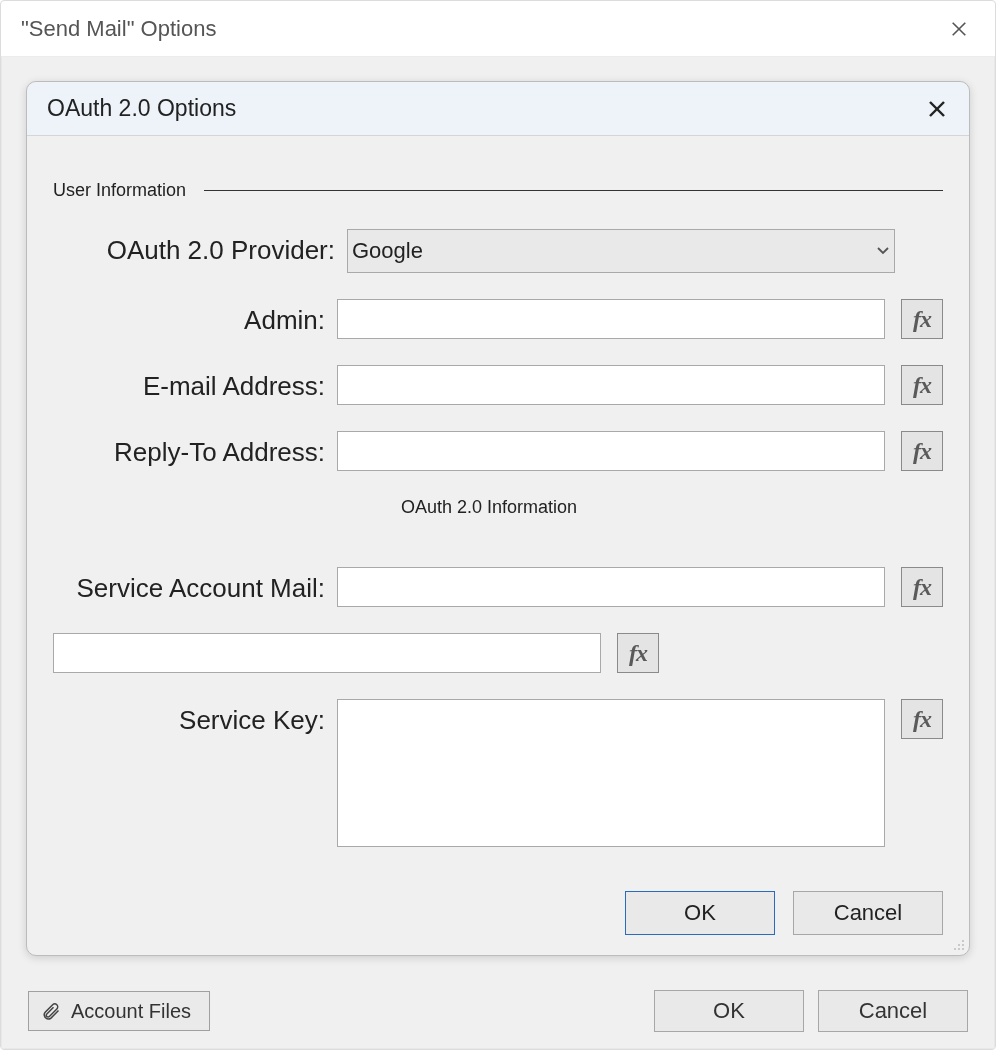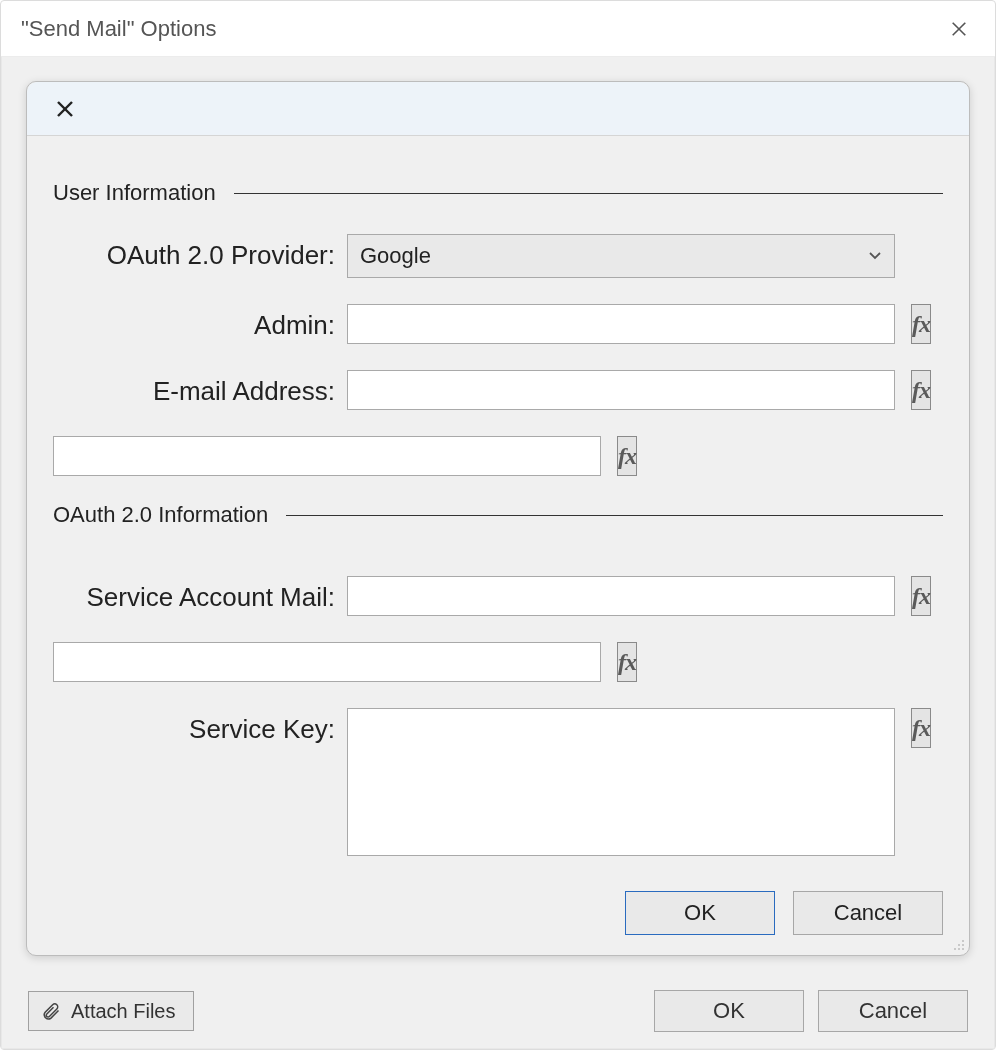--- a/index.html
+++ b/index.html
@@ -119,21 +119,21 @@
     top: 54px; left: 0; right: 0; bottom: 0;
     padding: 38px 26px 0 26px;
   }
 
   .section-header {
     display: flex;
     align-items: center;
     margin: 6px 0 28px 0;
   }
   .section-header .sh-label {
-    font-size: 22px;
+    font-size: 18px;
     color: #222;
     white-space: nowrap;
     margin-right: 18px;
     text-align: center;
   }
   .section-header .sh-line {
     flex: 1;
     height: 0;
     border-top: 1px solid #333;
   }
@@ -173,35 +173,35 @@
     padding: 6px 8px;
     resize: none;
   }
   .select-wrap {
     width: 548px;
     height: 44px;
     border: 1px solid #a9a9a9;
     background: #e9e9e9;
     display: flex;
     align-items: center;
-    padding: 0 12px;
+    padding: 0 4px;
     font-size: 22px;
     color: #222;
     cursor: pointer;
     position: relative;
   }
   .select-wrap .sel-txt { flex: 1; }
   .select-wrap .chev {
     width: 14px; height: 14px;
     display:flex; align-items:center; justify-content:center;
   }
   .select-wrap .chev svg { width:12px; height:8px; stroke:#555; stroke-width:1.8; fill:none; }
 
   .fx-btn {
-    width: 20px; height: 40px;
+    width: 42px; height: 40px;
     margin-left: 16px;
     background: #e4e4e4;
     border: 1px solid #8a8a8a;
     display:flex; align-items:center; justify-content:center;
     cursor:pointer;
   }
   .fx-btn span {
     font-family: "Georgia", "Times New Roman", serif;
     font-style: italic;
     font-weight: bold;
@@ -251,20 +251,21 @@
           <line x1="17" y1="3" x2="3" y2="17"></line>
         </svg>
     </div>
   </div>
 
   <div class="outer-body">
 
     <div class="inner-dialog">
 
       <div class="inner-titlebar">
+        <div class="inner-title">OAuth 2.0 Options</div>
         <div class="inner-close">
           <svg viewBox="0 0 20 20">
               <line x1="3" y1="3" x2="17" y2="17"></line>
               <line x1="17" y1="3" x2="3" y2="17"></line>
             </svg>
         </div>
       </div>
 
       <div class="inner-body">
 
@@ -301,29 +302,30 @@
           <div class="form-label">E-mail Address:</div>
           <div class="form-control">
             <input class="text-input" type="text" value="" style="">
             <div class="fx-btn">
                 <span>fx</span>
               </div>
           </div>
         </div>
 
         <div class="form-row">
-          <div class="form-control">
-            <input class="text-input" type="text" value="" style="">
-            <div class="fx-btn">
-                <span>fx</span>
-              </div>
-          </div>
-        </div>
-
-        <div class="section-header" style="margin-top:6px; margin-bottom:48px;">
+          <div class="form-label">Reply-To Address:</div>
+          <div class="form-control">
+            <input class="text-input" type="text" value="" style="">
+            <div class="fx-btn">
+                <span>fx</span>
+              </div>
+          </div>
+        </div>
+
+        <div class="section-header" style="margin-top:6px; margin-bottom:48px;flex-direction:column;">
           <div class="sh-label">OAuth 2.0 Information</div>
           <div class="sh-line"></div>
         </div>
 
         <div class="form-row">
           <div class="form-label">Service Account Mail:</div>
           <div class="form-control">
             <input class="text-input" type="text" value="" style="">
             <div class="fx-btn">
                 <span>fx</span>
@@ -370,21 +372,21 @@
 
     </div>
 
     <div class="outer-footer">
       <div class="attach-btn">
         <span class="clip-icon">
           <svg viewBox="0 0 24 24">
               <path d="M21 11.5l-9 9a5 5 0 0 1-7-7l9-9a3.5 3.5 0 0 1 5 5l-9 9a2 2 0 0 1-3-3l8-8"></path>
             </svg>
         </span>
-        <span>Attach Files</span>
+        <span>Account Files</span>
       </div>
       <div class="spacer"></div>
       <button class="std-btn">OK</button>
       <button class="std-btn">Cancel</button>
     </div>
 
   </div>
 </div>
 
 </body></html>

